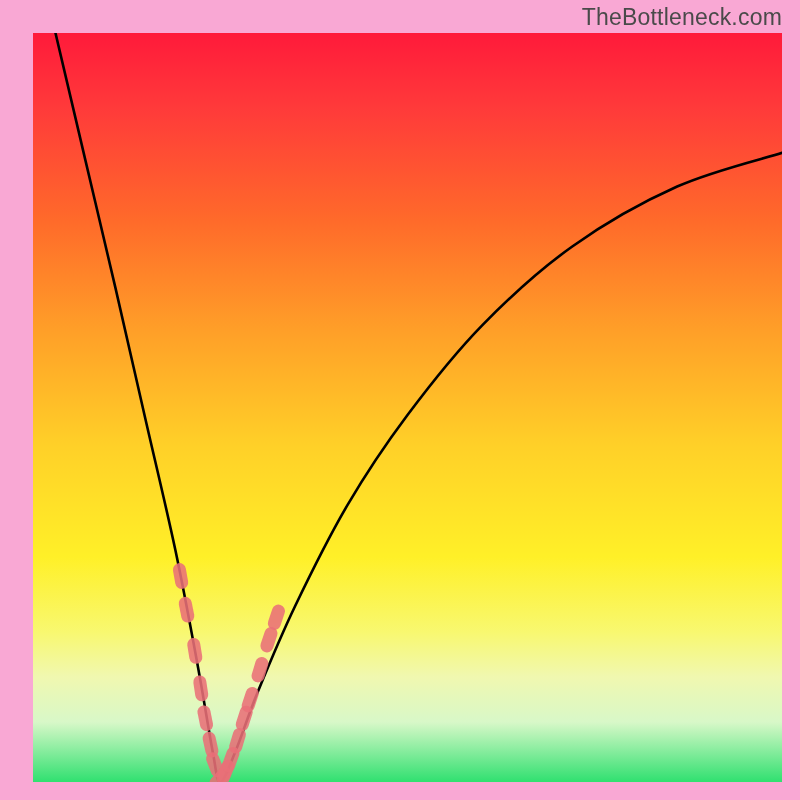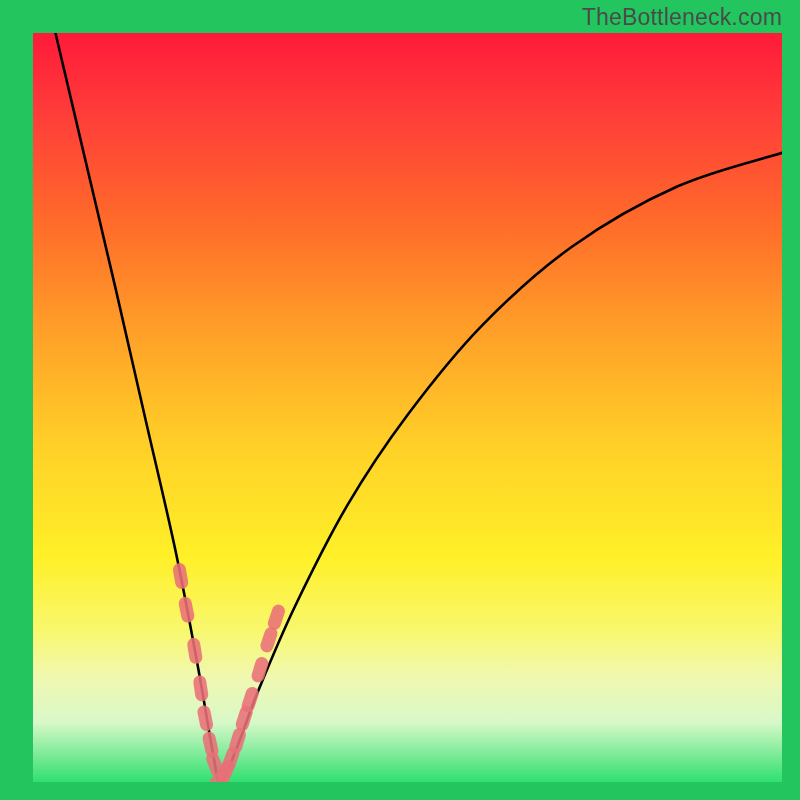--- a/index.html
+++ b/index.html
@@ -10,21 +10,21 @@
     overflow: hidden;
     background: #000;
     font-family: Arial, Helvetica, sans-serif;
   }
   .frame {
     position: absolute;
     left: 0;
     top: 0;
     width: 800px;
     height: 800px;
-    background: #22c55e;
+    background: #f9a8d4;
   }
   .plot-area {
     position: absolute;
     background: linear-gradient(to bottom,
       #ff1a3a 0%,
       #ff3a3a 10%,
       #ff6a2a 25%,
       #ffa028 40%,
       #ffd028 55%,
       #fff028 70%,

